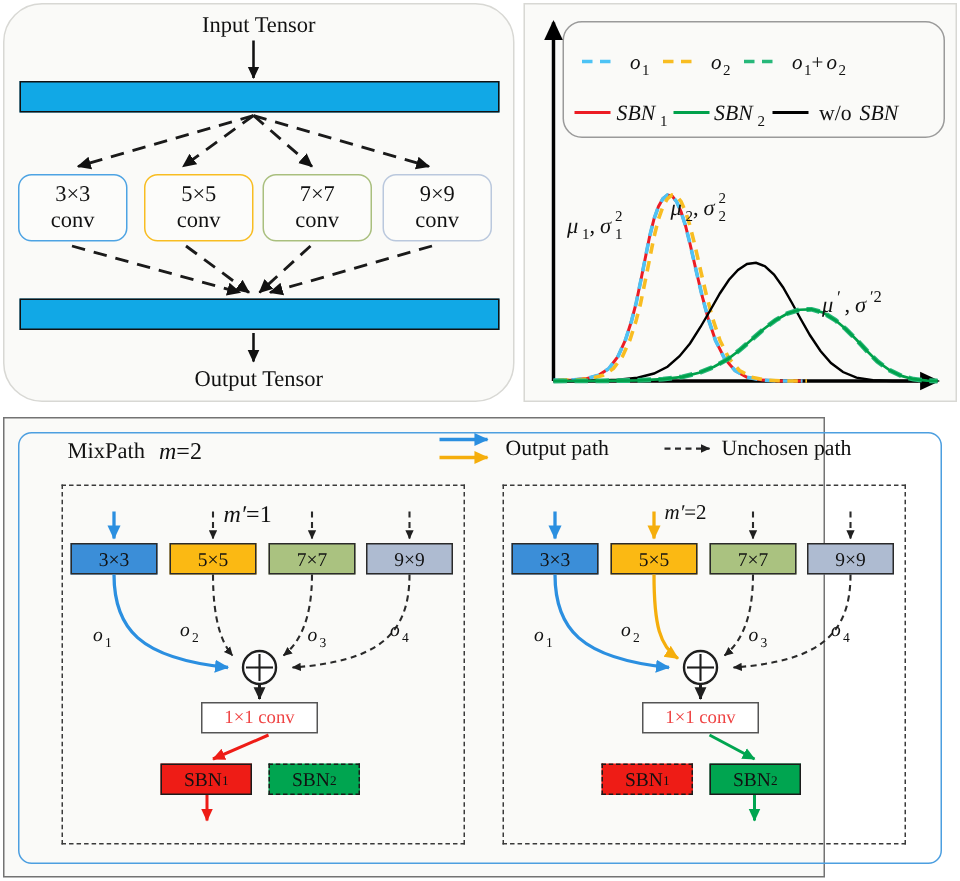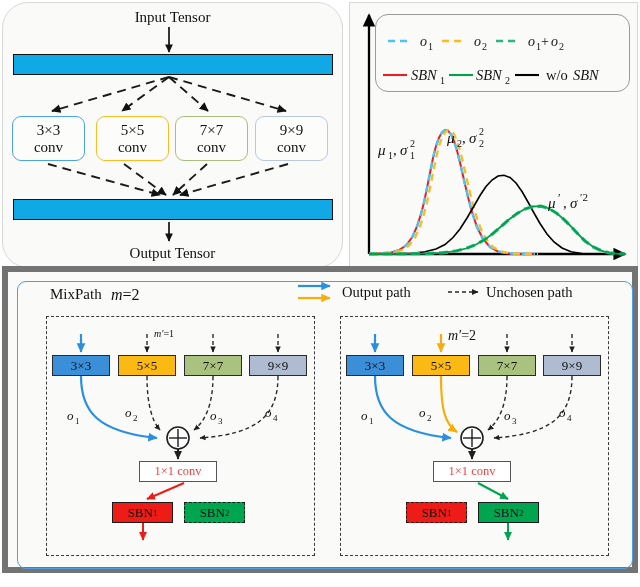--- a/index.html
+++ b/index.html
@@ -3,21 +3,21 @@
 <meta charset="utf-8">
 <style>
   html,body{margin:0;padding:0;background:#ffffff;}
   body{width:640px;height:587px;font-family:"Liberation Serif",serif;overflow:hidden;}
   .root{position:relative;width:640px;height:587px;background:#ffffff;}
 
   
   .panel{position:absolute;background:#fafaf8;border:1px solid #d8d8d4;box-sizing:border-box;}
   #panel-a{left:2px;top:2px;width:341px;height:266px;border-radius:26px;}
   #panel-b{left:349px;top:2px;width:289px;height:266px;}
-  #panel-c{left:2px;top:266px;width:636px;height:307px;background:#fafaf8;border:6px solid #737373;}
+  #panel-c{left:2px;top:278px;width:548px;height:307px;background:#fafaf8;border:1px solid #737373;}
 
   .bluebox{position:absolute;left:9px;top:9px;width:616px;height:288px;
            border:1.6px solid #4d9fe0;border-radius:9px;box-sizing:border-box;}
 
   
   .txt{position:absolute;white-space:nowrap;color:#111;font-family:"Liberation Serif",serif;}
   .it{font-style:italic;}
   .sub{font-size:.68em;vertical-align:-0.25em;}
 
   
@@ -189,21 +189,21 @@
     <div class="txt" style="left:103px;top:14px;font-size:16px;">
       <span class="it">m</span><span>=2</span>
     </div>
 
     <div class="txt" style="left:334px;top:12px;font-size:14.5px;">Output path</div>
     <div class="txt" style="left:478px;top:12px;font-size:14.5px;">Unchosen path</div>
 
     <div class="dashbox" style="left:38px;top:44px;width:269px;height:240px;"></div>
     <div class="dashbox" style="left:332px;top:44px;width:269px;height:240px;"></div>
 
-    <div class="txt" style="left:146px;top:56px;font-size:10px;">
+    <div class="txt" style="left:146px;top:56px;font-size:16px;">
       <span class="it">m′</span><span>=1</span>
     </div>
     <div class="txt" style="left:440px;top:56px;font-size:14px;">
       <span class="it">m′</span><span>=2</span>
     </div>
 
     <div class="opblock" style="left:44px;top:83px;width:58px;height:21px;background:#3b8ed8;">3×3</div>
     <div class="opblock" style="left:110px;top:83px;width:58px;height:21px;background:#fbb913;">5×5</div>
     <div class="opblock" style="left:176px;top:83px;width:58px;height:21px;background:#aac280;">7×7</div>
     <div class="opblock" style="left:241px;top:83px;width:58px;height:21px;background:#aebbd1;">9×9</div>

